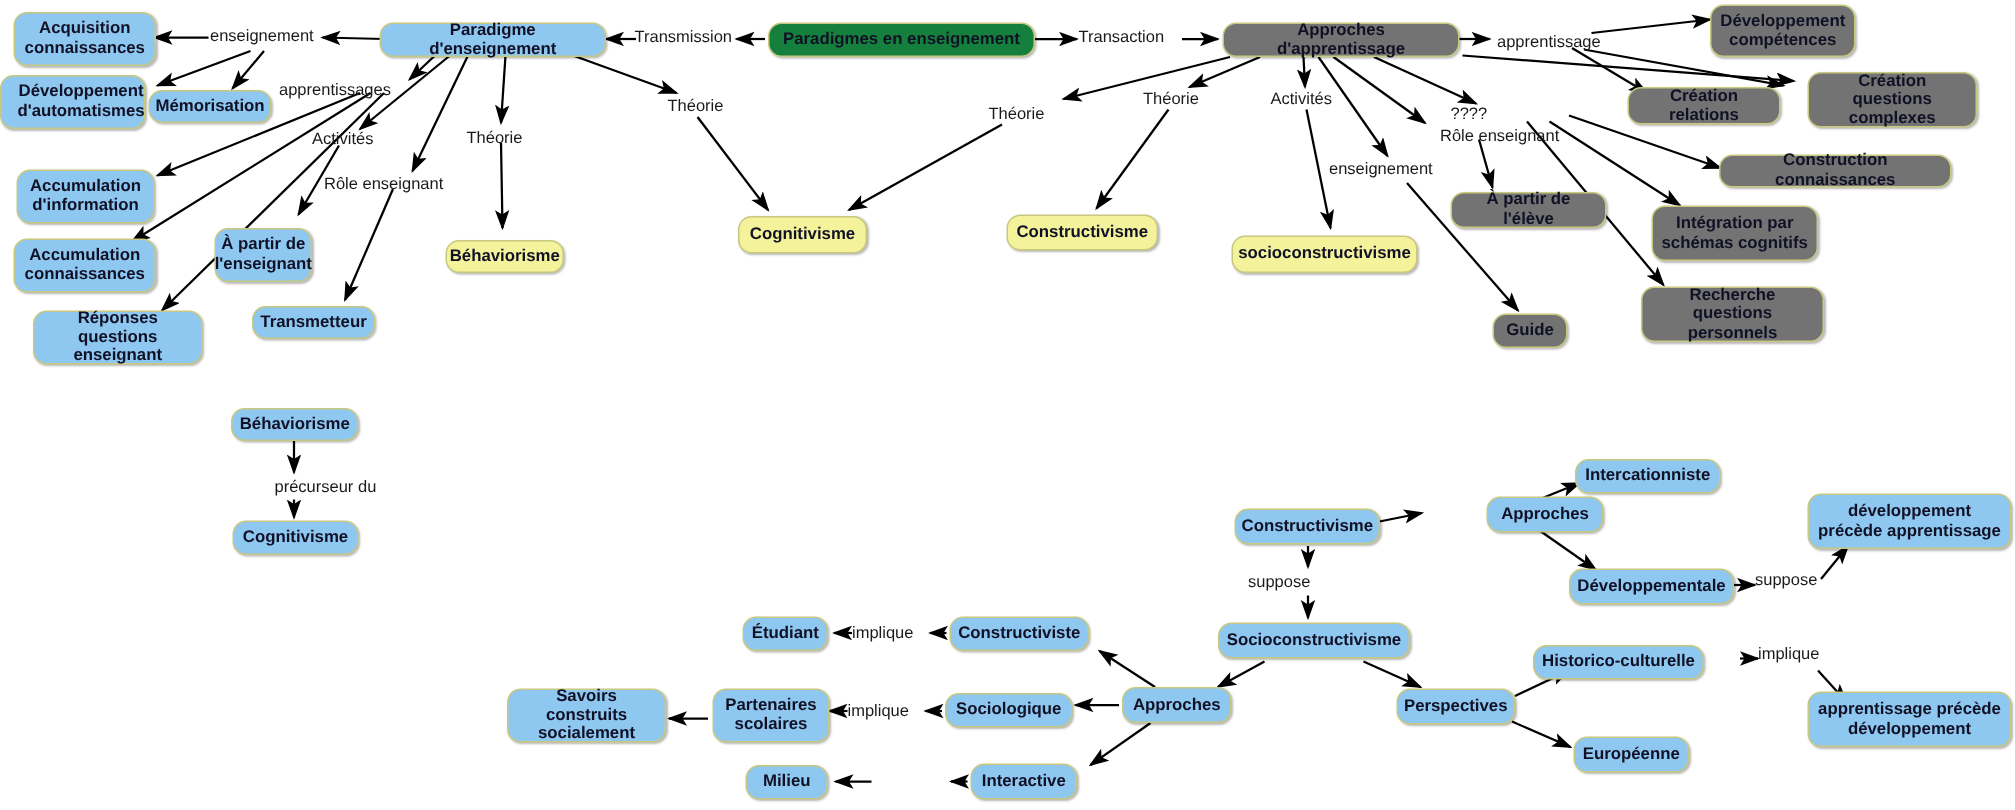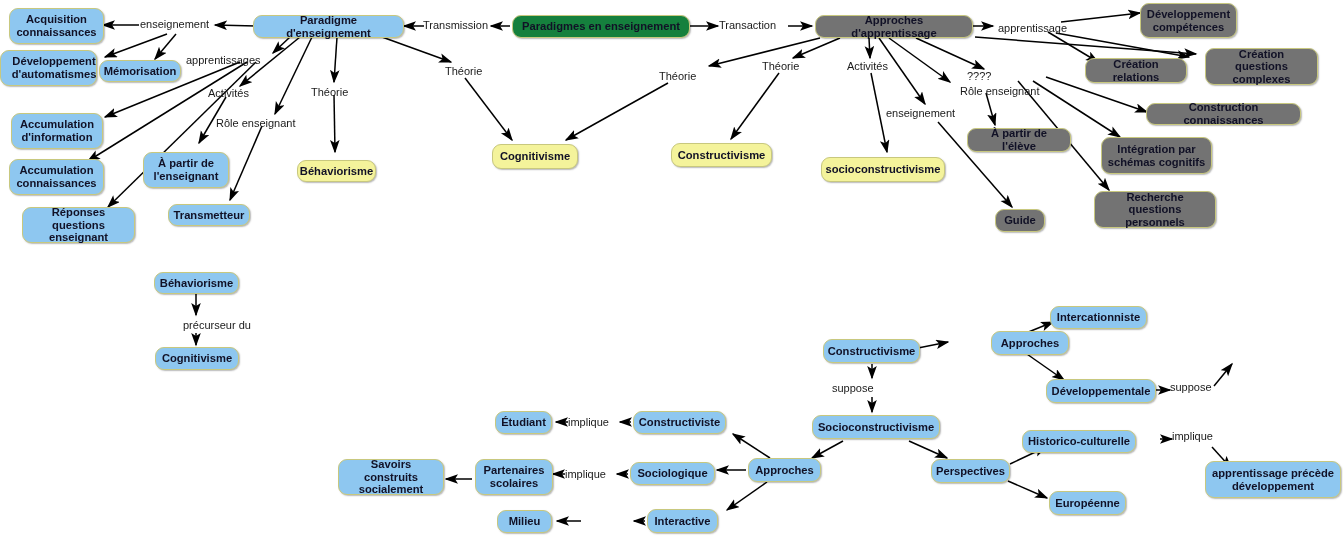--- a/index.html
+++ b/index.html
@@ -160,21 +160,21 @@
       <path d="M1212,447 L1231,468"></path>
     </g>
   </svg>
 
   <div class="node blue" style="left:9px;top:8px;width:95px;height:36px;">Acquisition connaissances</div>
   <div class="node blue" style="left:0px;top:50px;width:97px;height:36px;padding-left:16px;">Développement d'automatismes</div>
   <div class="node blue" style="left:99px;top:60px;width:82px;height:22px;">Mémorisation</div>
   <div class="node blue" style="left:11px;top:113px;width:92px;height:36px;">Accumulation d'information</div>
   <div class="node blue" style="left:9px;top:159px;width:95px;height:36px;">Accumulation connaissances</div>
   <div class="node blue" style="left:22px;top:207px;width:113px;height:36px;">Réponses questions enseignant</div>
-  <div class="node blue" style="left:143px;top:152px;width:86px;height:36px;">À partir de l'enseignant</div>
+  <div class="node blue" style="left:143px;top:152px;width:65px;height:36px;">À partir de l'enseignant</div>
   <div class="node blue" style="left:168px;top:204px;width:82px;height:22px;">Transmetteur</div>
   <div class="node blue" style="left:253px;top:15px;width:151px;height:23px;">Paradigme d'enseignement</div>
   <div class="node green" style="left:512px;top:15px;width:178px;height:23px;">Paradigmes en enseignement</div>
   <div class="node orange" style="left:815px;top:15px;width:158px;height:23px;">Approches d'apprentissage</div>
   <div class="node yellow" style="left:297px;top:160px;width:79px;height:22px;">Béhaviorisme</div>
   <div class="node yellow" style="left:492px;top:144px;width:86px;height:25px;">Cognitivisme</div>
   <div class="node yellow" style="left:671px;top:143px;width:101px;height:24px;">Constructivisme</div>
   <div class="node yellow" style="left:821px;top:157px;width:124px;height:25px;">socioconstructivisme</div>
   <div class="node orange" style="left:967px;top:128px;width:104px;height:24px;">À partir de l'élève</div>
   <div class="node orange" style="left:995px;top:209px;width:50px;height:23px;">Guide</div>
@@ -185,20 +185,21 @@
   <div class="node orange" style="left:1146px;top:103px;width:155px;height:22px;">Construction connaissances</div>
   <div class="node orange" style="left:1094px;top:191px;width:122px;height:37px;">Recherche questions personnels</div>
 
   <div class="node blue" style="left:154px;top:272px;width:85px;height:22px;">Béhaviorisme</div>
   <div class="node blue" style="left:155px;top:347px;width:84px;height:23px;">Cognitivisme</div>
 
   <div class="node blue" style="left:823px;top:339px;width:97px;height:24px;">Constructivisme</div>
   <div class="node blue" style="left:951px;top:331px;width:78px;height:24px;margin-left:40px;">Approches</div>
   <div class="node blue" style="left:1050px;top:306px;width:97px;height:23px;">Intercationniste</div>
   <div class="node blue" style="left:1046px;top:379px;width:110px;height:24px;">Développementale</div>
+  <div class="node blue" style="left:1205px;top:329px;width:136px;height:37px;">développement précède apprentissage</div>
   <div class="node blue" style="left:812px;top:415px;width:128px;height:24px;">Socioconstructivisme</div>
   <div class="node blue" style="left:748px;top:458px;width:73px;height:24px;">Approches</div>
   <div class="node blue" style="left:633px;top:411px;width:93px;height:23px;">Constructiviste</div>
   <div class="node blue" style="left:630px;top:462px;width:85px;height:23px;">Sociologique</div>
   <div class="node blue" style="left:647px;top:509px;width:71px;height:24px;">Interactive</div>
   <div class="node blue" style="left:495px;top:411px;width:57px;height:23px;">Étudiant</div>
   <div class="node blue" style="left:475px;top:459px;width:78px;height:36px;">Partenaires scolaires</div>
   <div class="node blue" style="left:338px;top:459px;width:106px;height:36px;">Savoirs construits socialement</div>
   <div class="node blue" style="left:497px;top:510px;width:55px;height:23px;">Milieu</div>
   <div class="node blue" style="left:931px;top:459px;width:79px;height:24px;">Perspectives</div>

